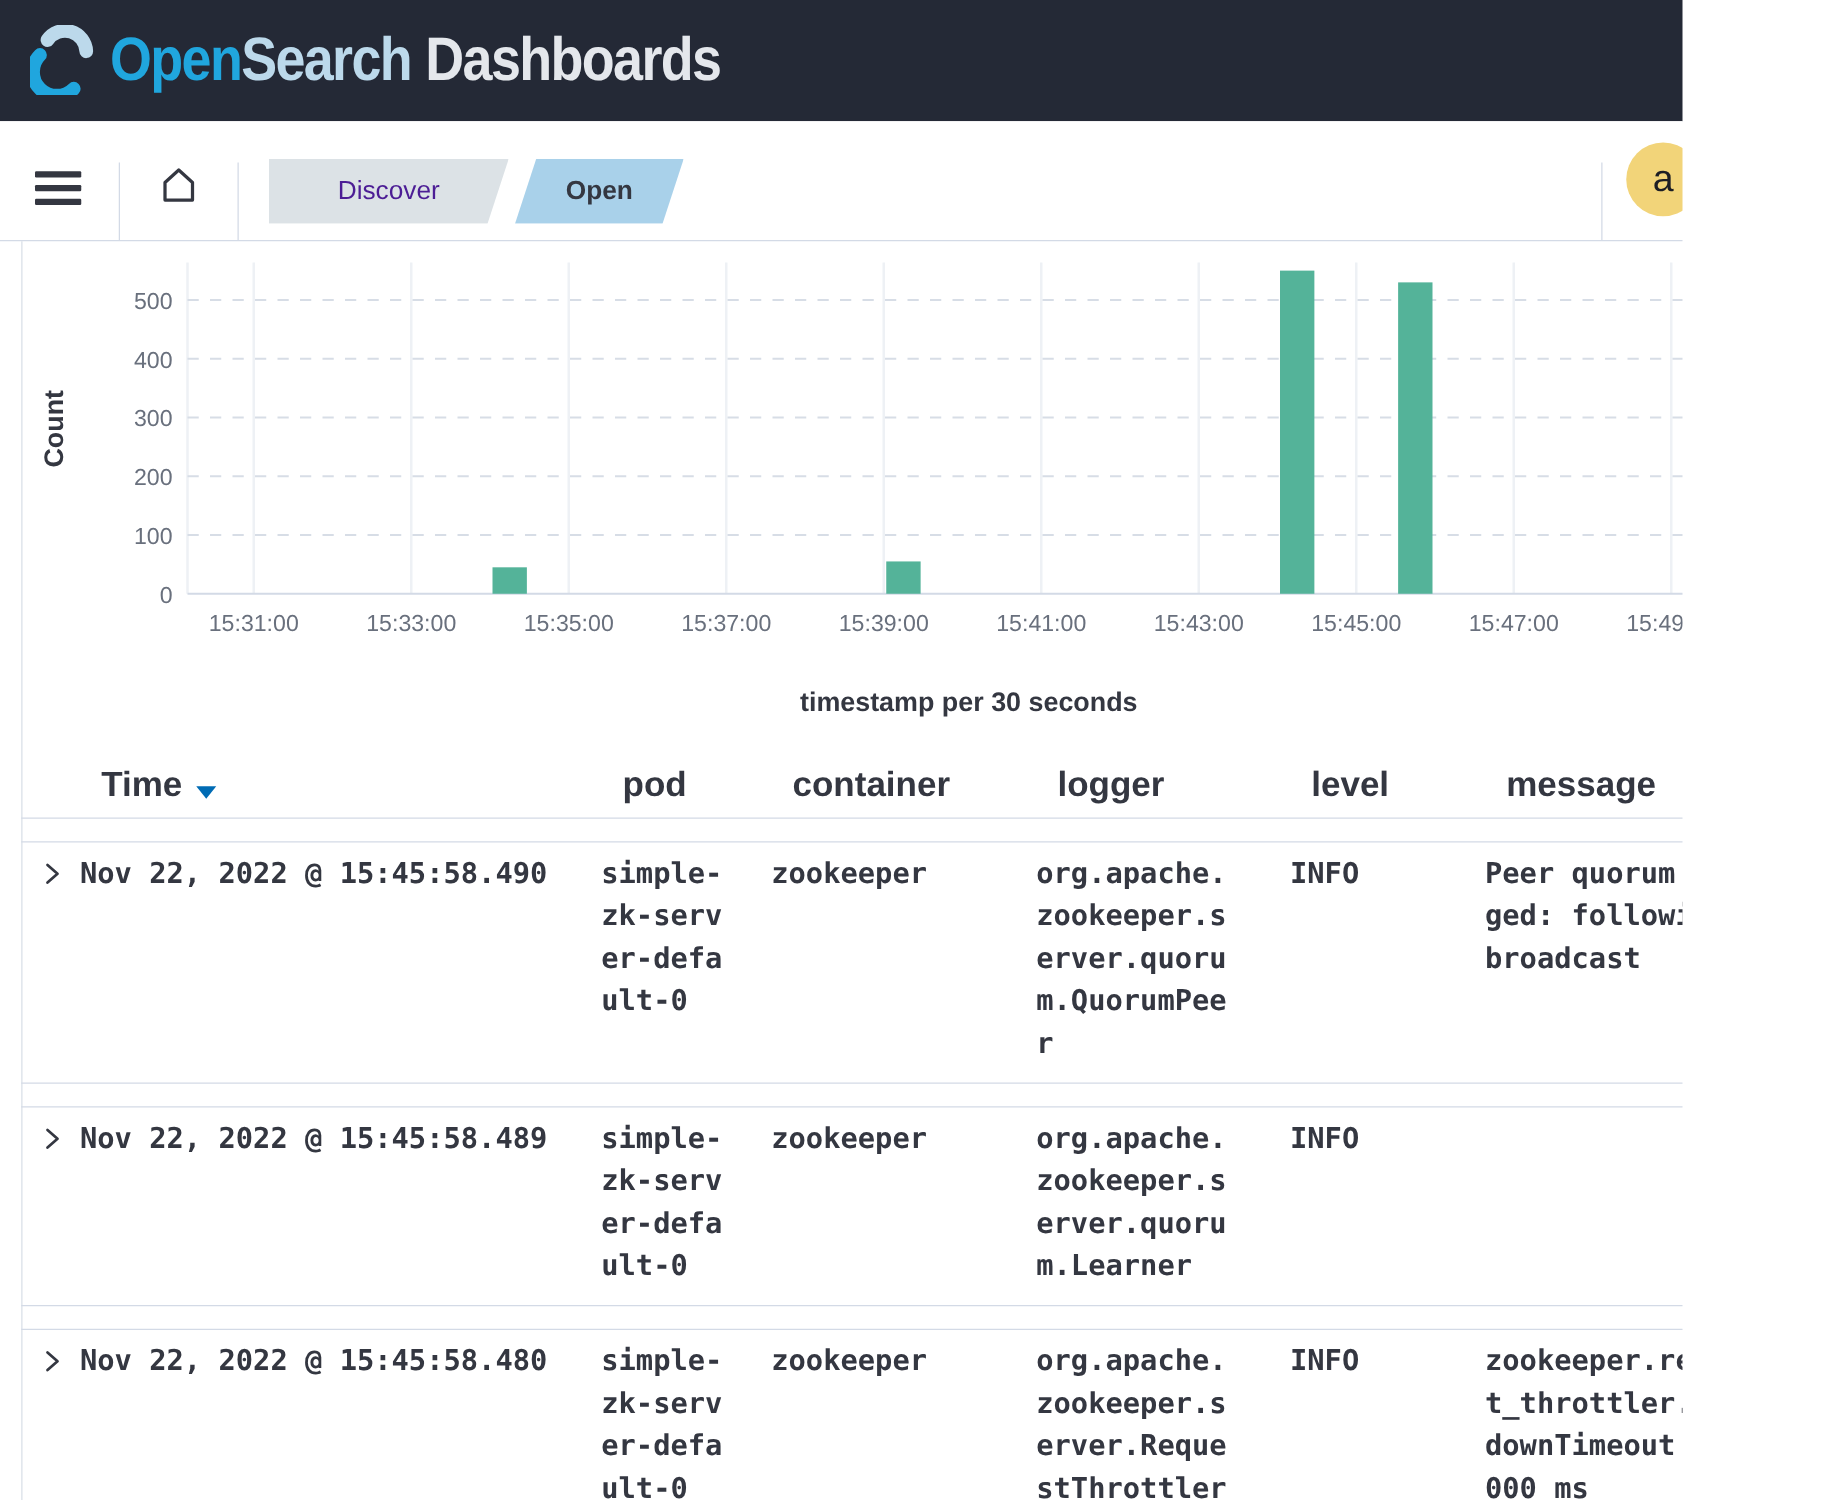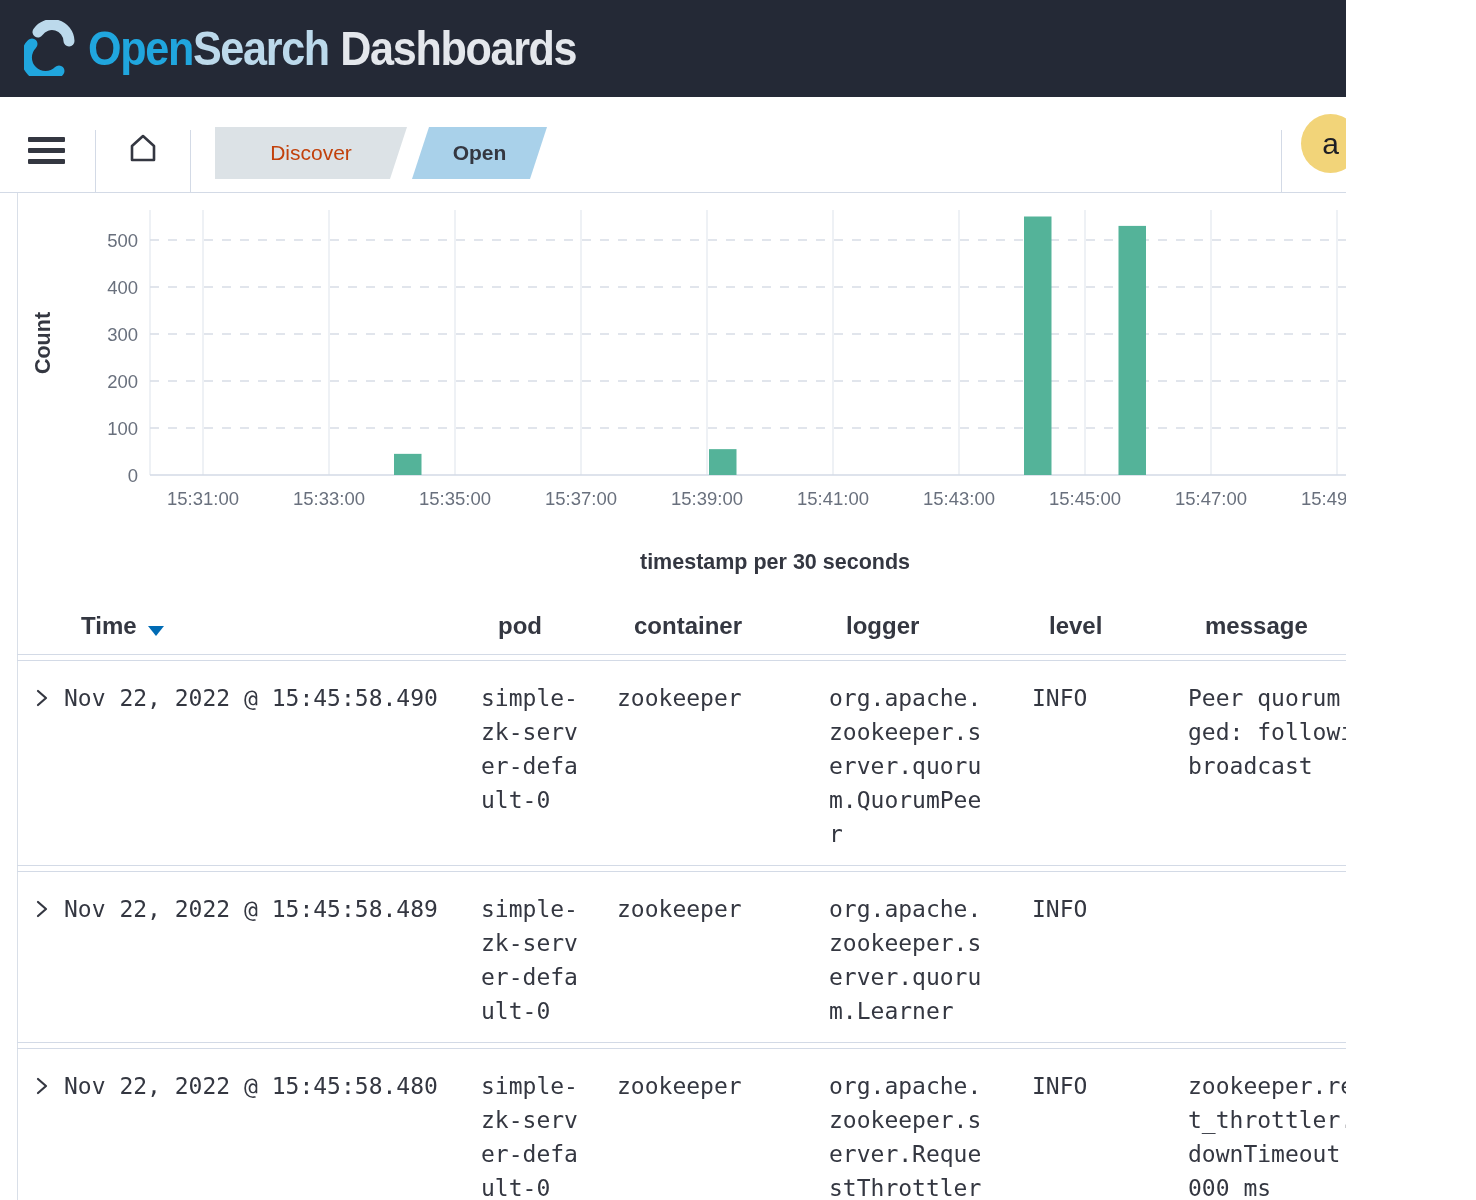--- a/index.html
+++ b/index.html
@@ -17,43 +17,43 @@
   .brand-dash { color:#E4E7EC; margin-left:13px; }
 
   
   .navbar { position:absolute; left:0; top:97px; width:1476px; height:96px; background:#fff;
             border-bottom:1px solid #D3DAE6; }
   .nav-divider { position:absolute; top:33px; width:1px; height:62px; background:#D3DAE6; }
   .icon-btn { position:absolute; background:none; border:none; cursor:pointer; }
   .hamburger span { display:block; width:37px; height:5px; background:#343741; border-radius:1px; margin-bottom:6px; }
   .crumbs { position:absolute; left:215px; top:30px; height:52px; display:flex; }
   .crumb { height:52px; line-height:52px; font-size:21px; text-align:center; }
-  .crumb-inactive { width:192px; background:#DCE2E6; color:#c2410c;
+  .crumb-inactive { width:192px; background:#DCE2E6; color:#4c1d95;
       clip-path:polygon(0 0, 100% 0, calc(100% - 17px) 100%, 0 100%); }
   .crumb-active { width:135px; background:#A9D1EA; color:#343741; font-weight:bold; margin-left:5px;
       clip-path:polygon(17px 0, 100% 0, calc(100% - 17px) 100%, 0 100%); }
   .avatar { position:absolute; left:1301px; top:17px; width:59px; height:59px; border-radius:50%;
       background:#F2D479; color:#1D1E24; font-size:30px; text-align:center; line-height:59px; }
 
   
   .panel-left-border { position:absolute; left:17px; top:193px; width:1px; height:1007px; background:#D9DFE8; }
 
   .chart-wrap { position:absolute; left:17px; top:193px; width:1442px; height:398px; }
 
   
   .table { position:absolute; left:17px; top:596px; width:1440px; }
   .thead { position:relative; height:59px; border-bottom:1px solid #D3DAE6;
-           font-size:24px; font-weight:bold; color:#343741; }
+           font-size:28px; font-weight:bold; color:#343741; }
   .th { position:absolute; top:16px; }
   .sort-tri { display:inline-block; width:0; height:0; border-left:8px solid transparent;
       border-right:8px solid transparent; border-top:10px solid #006BB4; margin-left:11px;
       position:relative; top:2px; }
   .row { display:grid; grid-template-columns:47px 417px 136px 212px 203px 156px 1fr;
-         padding:20px 0 14px; margin-top:5px;
-         border-top:1px solid #D3DAE6; border-bottom:1px solid #D3DAE6; border-right:1px solid #D3DAE6; }
+         padding:8px 0 14px; margin-top:18px;
+         border-top:1px solid #D3DAE6; border-bottom:1px solid #D3DAE6; border-right:1px solid #D3DAE6;font-weight:bold; }
   .row .mono { font-family:"DejaVu Sans Mono","Liberation Mono",monospace; font-size:23px;
                line-height:34px; color:#343741; word-break:break-all; }
   .cell-expand { padding-left:15px; padding-top:6px; }
   .expand-btn { background:none; border:none; cursor:pointer; }
   .w-time { width:390px; } .w-pod { width:102px; } .w-container { width:130px; }
   .w-logger { width:156px; } .w-level { width:110px; } .w-message { width:224px; }
 </style>
 </head>
 <body>
 

